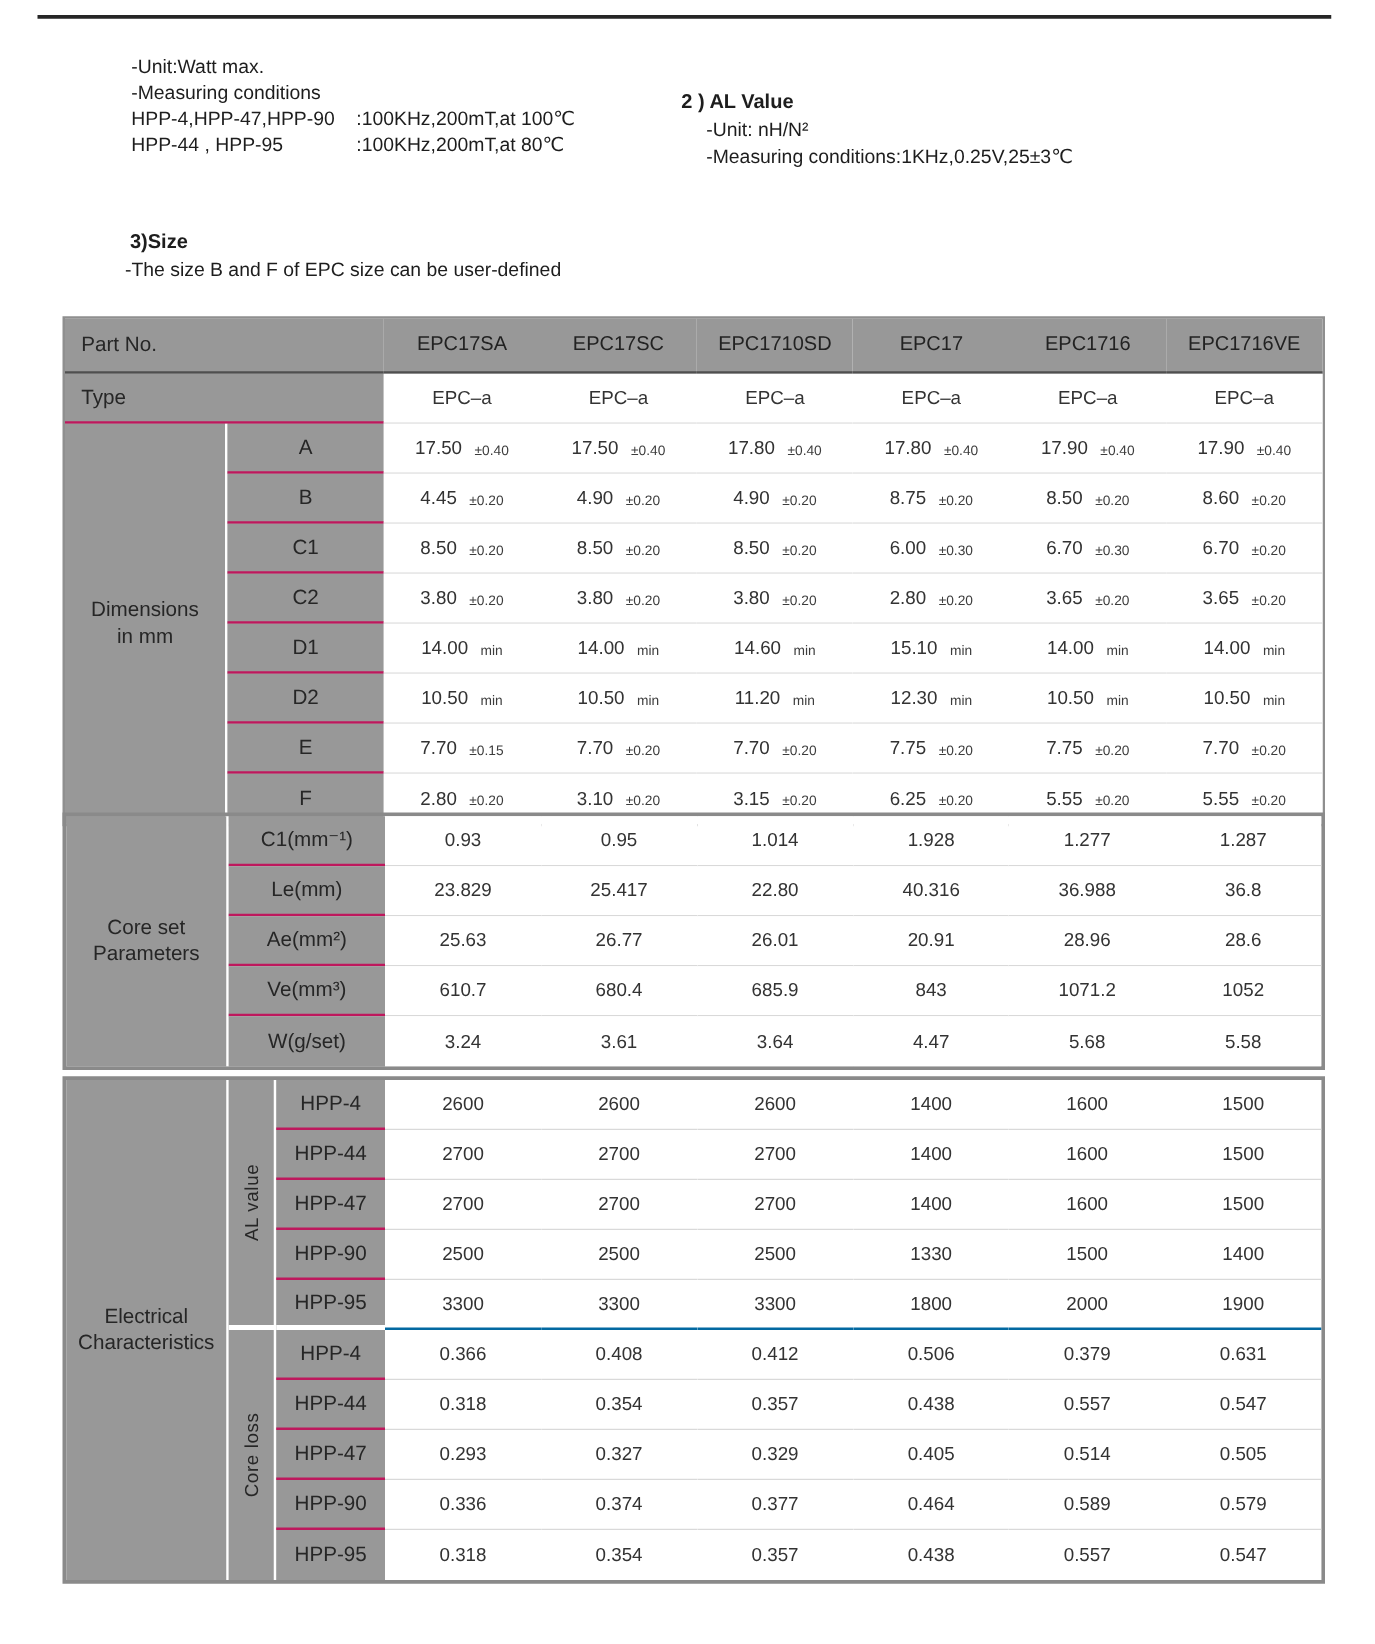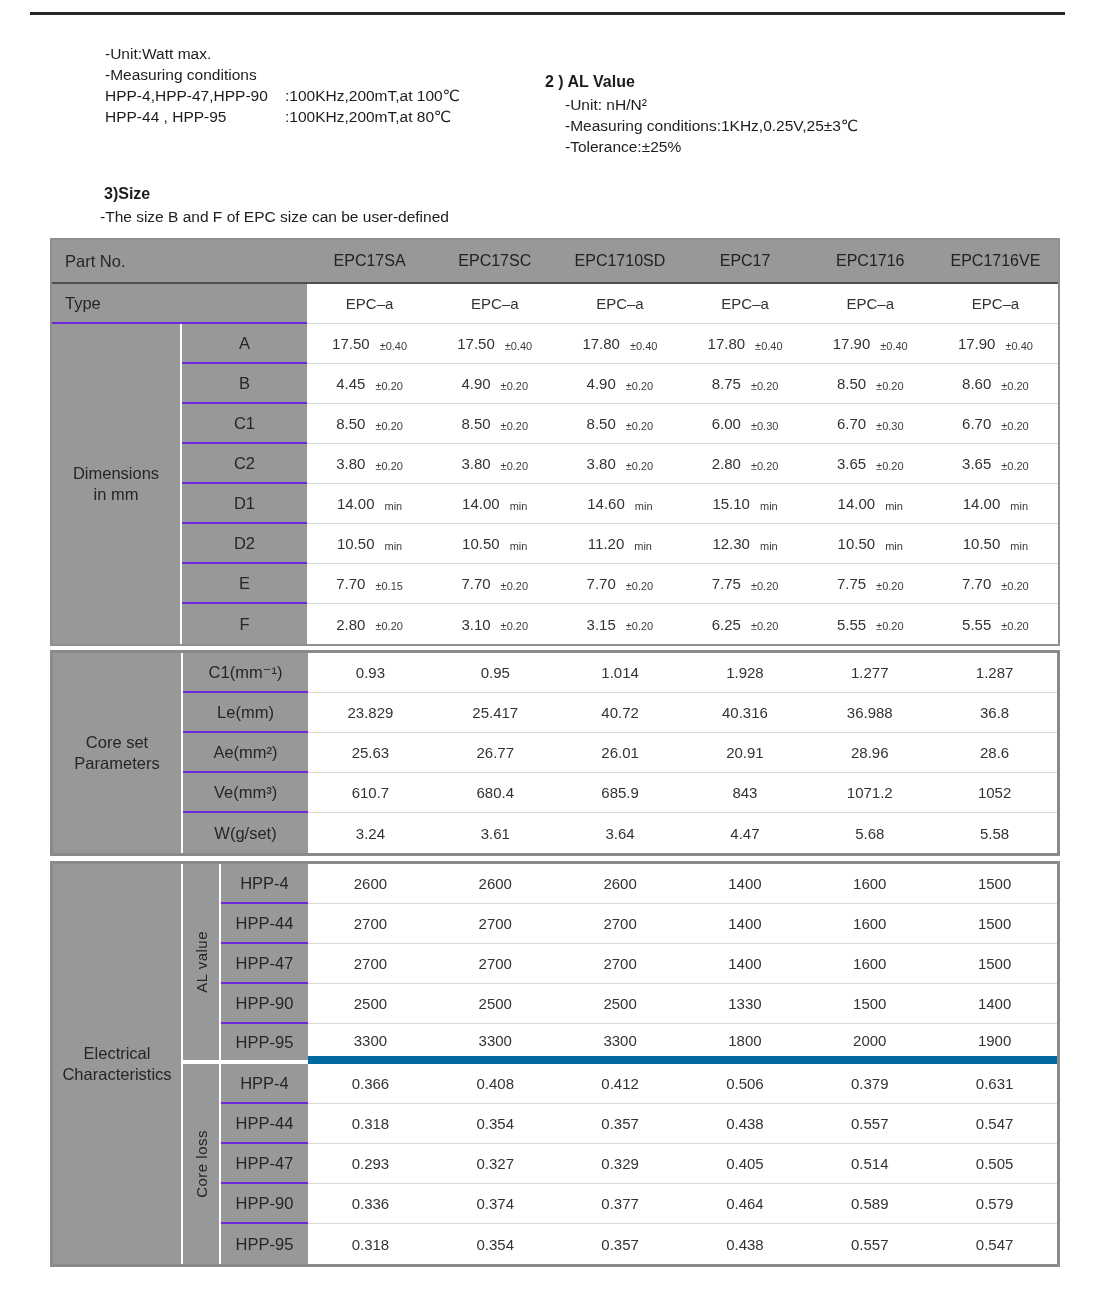--- a/index.html
+++ b/index.html
@@ -21,21 +21,21 @@
   #note2 { left:545px; top:43px;margin-top:28px; }
   #note2 .body { margin-left:20px; }
   #note1 { left:60px; top:43px; }
   #note3 { left:100px; top:183px; }
   #note3 .title { margin-left:4px; }
   #note3 .body { margin-left:0; }
 
   
   .sec { position:absolute; left:50px; width:1010px; display:grid; }
   #sec1 {
-    top:238px;
+    top:253px;
     grid-template-columns:130px 125px repeat(6,1fr);
     grid-template-rows:44px 40px repeat(8,40px);
     border:2px solid #8f8f8f;
   }
   #sec2 {
     top:650px;
     grid-template-columns:130px 125px repeat(6,1fr);
     grid-auto-rows:40px;
     border:3px solid #8a8a8a;
   }
@@ -44,24 +44,24 @@
     grid-template-columns:130px 38px 87px repeat(6,1fr);
     grid-auto-rows:40px;
     border:3px solid #8a8a8a;
   }
   .c { display:flex; align-items:center; justify-content:center; text-align:center; }
   .g { background:#989898; }
   .lab { font-size:16.5px; color:#262626; }
   .val { background:#ffffff; font-size:15px; color:#333333; }
   .pn  { font-size:16px; color:#222222;text-align:center; }
   .head { border-bottom:2px solid #4f4f4f; }
-  .wsep { border-bottom:2px solid #6d28d9; }
+  .wsep { border-bottom:2px solid #be185d; }
   .gwsep { border-bottom:4px solid #ffffff; }
   .lsep { border-bottom:1px solid #d9d9d9; }
-  .gsep { border-bottom:8px solid #0369a1; }
+  .gsep { border-bottom:2px solid #0369a1; }
   .wr { border-right:2px solid #ffffff; }
   .leftpad { justify-content:flex-start; padding-left:13px; }
   .tol { font-size:11px; color:#3c3c3c; margin-left:10px; margin-top:4px; }
   .vlab {
     writing-mode:vertical-rl; transform:rotate(180deg);
     font-size:15px; color:#262626; letter-spacing:0.5px;
   }
   #partno-label { grid-row:1; grid-column:1 / span 2; }
   #type-label   { grid-row:2; grid-column:1 / span 2; }
   #dims-label   { grid-row:3 / span 8; grid-column:1; line-height:21px; }
@@ -88,21 +88,20 @@
       <span>:100KHz,200mT,at 80℃</span>
     </div>
   </div>
 </div>
 
 <div class="abs note" id="note2">
   <div class="title">2 )  AL Value</div>
   <div class="body">
     <div>-Unit: nH/N²</div>
     <div>-Measuring conditions:1KHz,0.25V,25±3℃</div>
-    <div>-Tolerance:±25%</div>
   </div>
 </div>
 
 <div class="abs note" id="note3">
   <div class="title">3)Size</div>
   <div class="body">
     <div>-The size B and F of EPC size can be user-defined</div>
   </div>
 </div>
 
@@ -189,21 +188,21 @@
 <div class="c g lab wsep">C1(mm⁻¹)</div>
     <div class="c val lsep">0.93</div>
     <div class="c val lsep">0.95</div>
     <div class="c val lsep">1.014</div>
     <div class="c val lsep">1.928</div>
     <div class="c val lsep">1.277</div>
     <div class="c val lsep">1.287</div>
     <div class="c g lab wsep">Le(mm)</div>
     <div class="c val lsep">23.829</div>
     <div class="c val lsep">25.417</div>
-    <div class="c val lsep">40.72</div>
+    <div class="c val lsep">22.80</div>
     <div class="c val lsep">40.316</div>
     <div class="c val lsep">36.988</div>
     <div class="c val lsep">36.8</div>
     <div class="c g lab wsep">Ae(mm²)</div>
     <div class="c val lsep">25.63</div>
     <div class="c val lsep">26.77</div>
     <div class="c val lsep">26.01</div>
     <div class="c val lsep">20.91</div>
     <div class="c val lsep">28.96</div>
     <div class="c val lsep">28.6</div>

